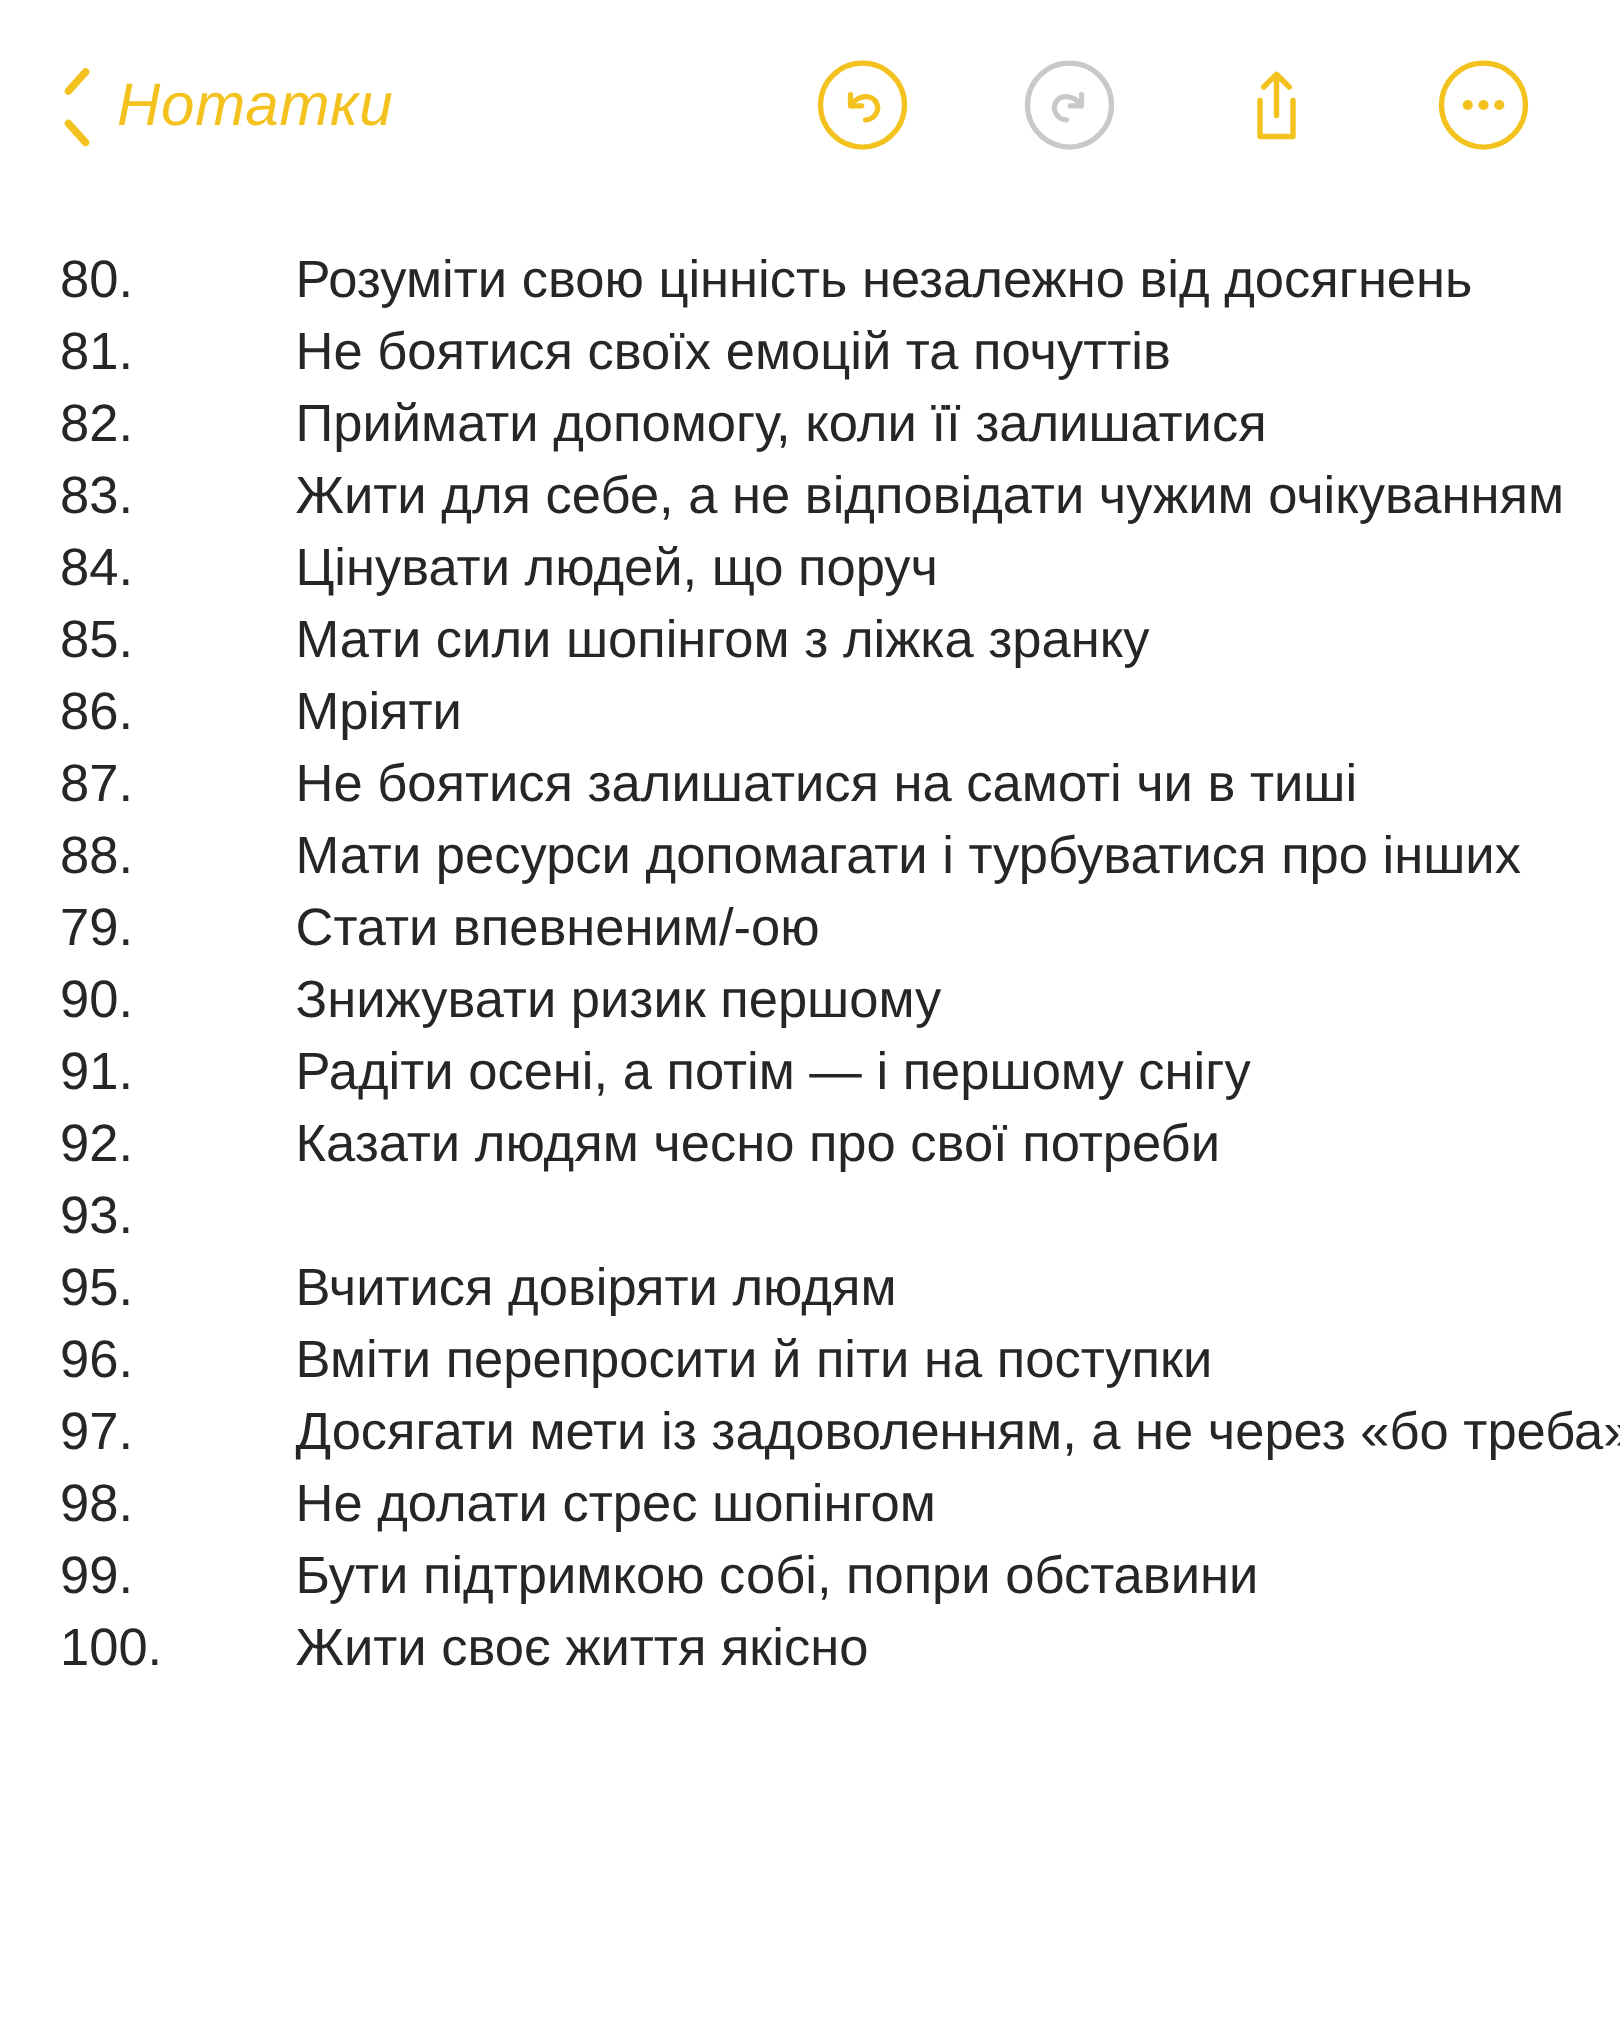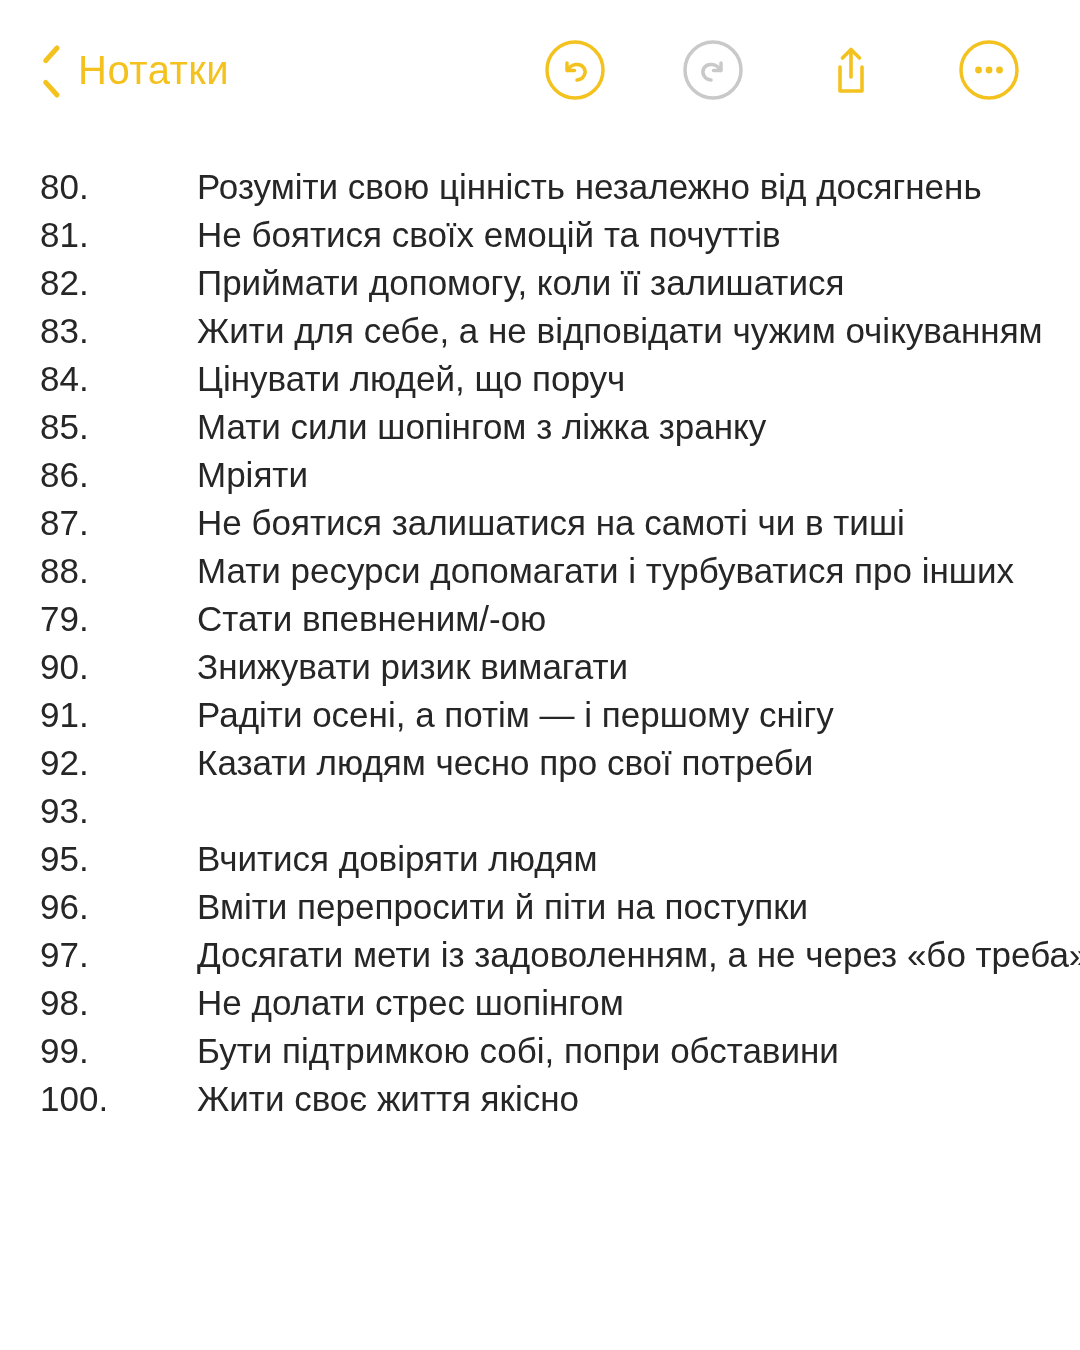--- a/index.html
+++ b/index.html
@@ -21,20 +21,21 @@
     display: flex;
     align-items: center;
     padding: 0 40px 0 38px;
     box-sizing: border-box;
   }
   .back-group {
     display: flex;
     align-items: center;
     gap: 14px;
     cursor: pointer;
+    font-style: italic;
   }
   .chevron-left {
     width: 26px;
     height: 44px;
     position: relative;
     flex: none;
   }
   .chevron-left::before,
   .chevron-left::after {
     content: "";
@@ -192,21 +193,21 @@
     <li>
       <span class="li-num">88.</span>
       <span class="li-text">Мати ресурси допомагати і турбуватися про інших</span>
     </li>
     <li>
       <span class="li-num">79.</span>
       <span class="li-text">Стати впевненим/-ою</span>
     </li>
     <li>
       <span class="li-num">90.</span>
-      <span class="li-text">Знижувати ризик вимагати</span>
+      <span class="li-text">Знижувати ризик першому</span>
     </li>
     <li>
       <span class="li-num">91.</span>
       <span class="li-text">Радіти осені, а потім — і першому снігу</span>
     </li>
     <li>
       <span class="li-num">92.</span>
       <span class="li-text">Казати людям чесно про свої потреби</span>
     </li>
     <li>

